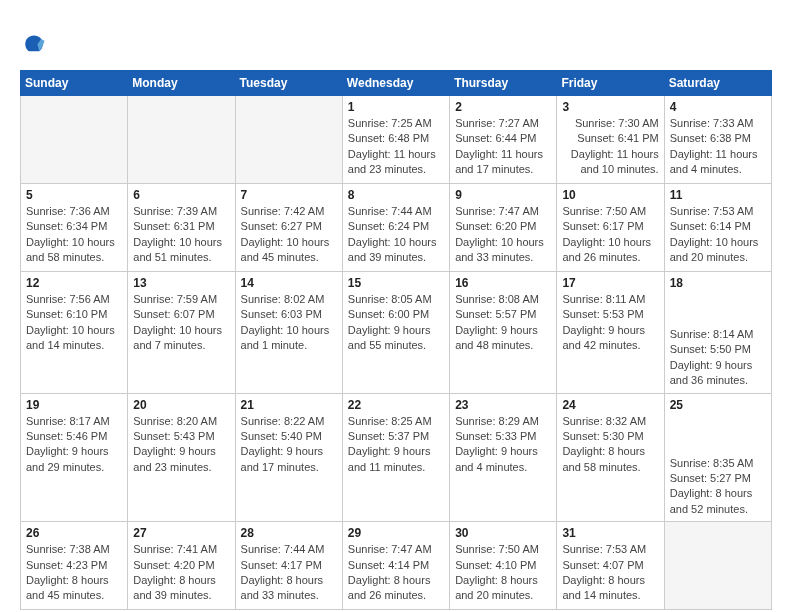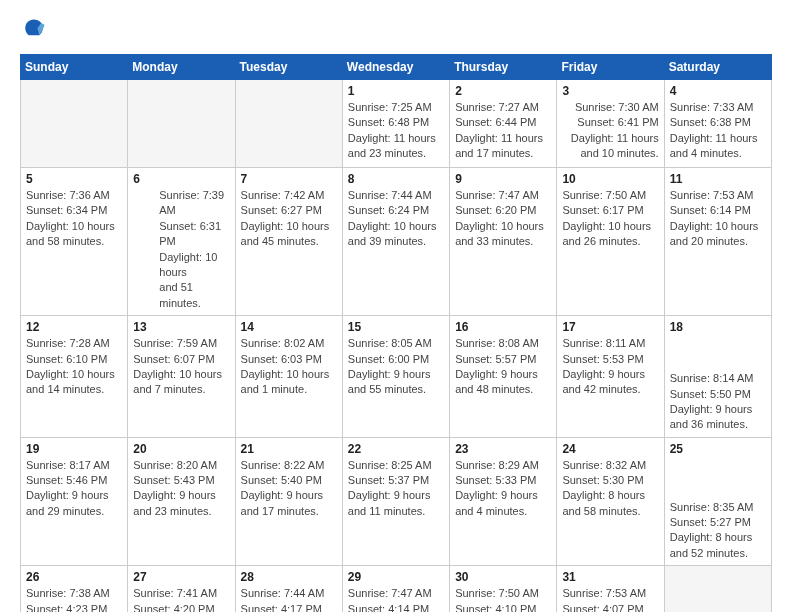--- a/index.html
+++ b/index.html
@@ -6,21 +6,21 @@
     body {
       font-family: Arial, sans-serif;
       background: #fff;
       width: 792px;
       height: 612px;
       overflow: hidden;
     }
     .page {
       width: 792px;
       height: 612px;
-      padding: 16px 20px 12px 20px;
+      padding: 32px 20px 12px 20px;
       display: flex;
       flex-direction: column;
     }
     .header {
       display: flex;
       justify-content: space-between;
       align-items: flex-start;
       margin-bottom: 10px;
     }
     .logo {
@@ -165,21 +165,21 @@
         <tr>
           <td>
             <div class="day-number">5</div>
             <div class="day-info" style="white-space: pre-line;">Sunrise: 7:36 AM
 Sunset: 6:34 PM
 Daylight: 10 hours
 and 58 minutes.</div>
           </td>
           <td>
             <div class="day-number">6</div>
-            <div class="day-info" style="white-space: pre-line; margin-left: 26px;">Sunrise: 7:39 AM
+            <div class="day-info" style="white-space: pre-line;">Sunrise: 7:39 AM
 Sunset: 6:31 PM
 Daylight: 10 hours
 and 51 minutes.</div>
           </td>
           <td>
             <div class="day-number">7</div>
             <div class="day-info" style="white-space: pre-line;">Sunrise: 7:42 AM
 Sunset: 6:27 PM
 Daylight: 10 hours
 and 45 minutes.</div>
@@ -209,21 +209,21 @@
             <div class="day-number">11</div>
             <div class="day-info" style="white-space: pre-line;">Sunrise: 7:53 AM
 Sunset: 6:14 PM
 Daylight: 10 hours
 and 20 minutes.</div>
           </td>
         </tr>
         <tr>
           <td>
             <div class="day-number">12</div>
-            <div class="day-info" style="white-space: pre-line;">Sunrise: 7:28 AM
+            <div class="day-info" style="white-space: pre-line;">Sunrise: 7:56 AM
 Sunset: 6:10 PM
 Daylight: 10 hours
 and 14 minutes.</div>
           </td>
           <td>
             <div class="day-number">13</div>
             <div class="day-info" style="white-space: pre-line;">Sunrise: 7:59 AM
 Sunset: 6:07 PM
 Daylight: 10 hours
 and 7 minutes.</div>

